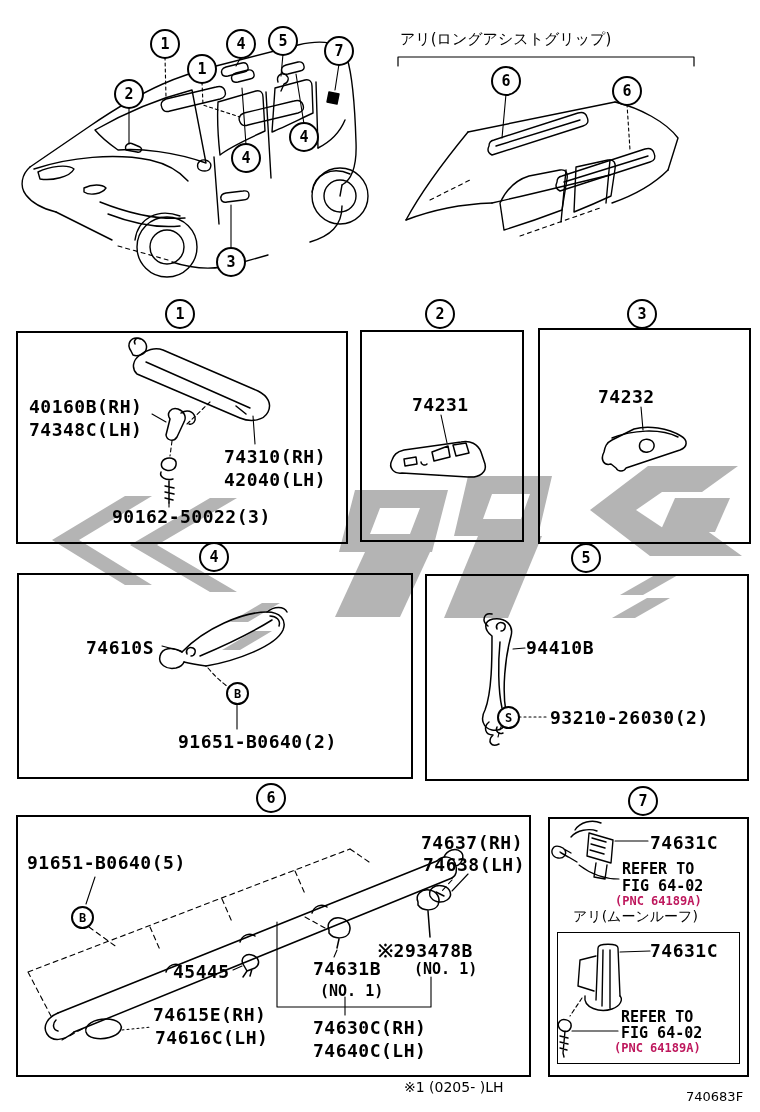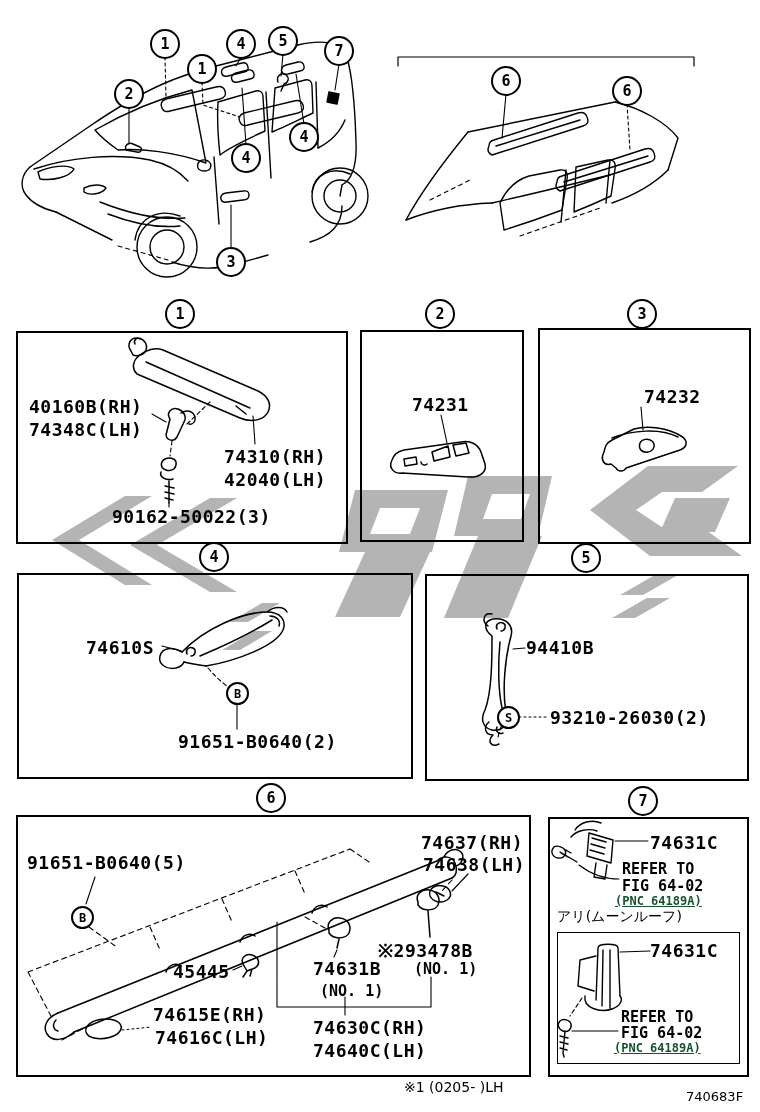--- a/index.html
+++ b/index.html
@@ -5,21 +5,21 @@
   html,body{margin:0;padding:0;background:#fff;}
   #page{position:relative;width:760px;height:1112px;background:#fff;overflow:hidden;
         font-family:"DejaVu Sans Mono",monospace;}
   svg.layer{position:absolute;left:0;top:0;pointer-events:none;}
   #wm{z-index:0;}
   #art{z-index:2;}
   .box{position:absolute;border:2px solid #000;background:transparent;z-index:1;}
   .pn{position:absolute;z-index:3;font:700 18px "DejaVu Sans Mono",monospace;letter-spacing:.5px;
       color:#000;white-space:nowrap;}
   .pn-s{position:absolute;z-index:3;font:700 15px "DejaVu Sans Mono",monospace;color:#000;white-space:nowrap;}
-  .pn-xs{position:absolute;z-index:3;font:700 12px "DejaVu Sans Mono",monospace;color:#14532d;white-space:nowrap;text-decoration:underline;}
+  .pn-xs{position:absolute;z-index:3;font:700 12px "DejaVu Sans Mono",monospace;color:#be185d;white-space:nowrap;}
   .jp{position:absolute;z-index:3;font:400 15px "DejaVu Sans",sans-serif;color:#000;white-space:nowrap;}
   .jp-s{position:absolute;z-index:3;font:400 14px "DejaVu Sans",sans-serif;color:#000;white-space:nowrap;}
   .ft{position:absolute;z-index:3;font:400 14px "DejaVu Sans",sans-serif;color:#000;white-space:nowrap;}
   .docnum{position:absolute;z-index:3;font:400 13px "DejaVu Sans",sans-serif;color:#000;white-space:nowrap;}
   .co{position:absolute;z-index:3;width:26px;height:26px;border:2px solid #000;border-radius:50%;
       background:#fff;display:flex;align-items:center;justify-content:center;
       font:700 15px "DejaVu Sans Mono",monospace;color:#000;}
   .fl{position:absolute;z-index:3;width:19px;height:19px;border:2px solid #000;border-radius:50%;
       background:#fff;display:flex;align-items:center;justify-content:center;
       font:700 12px "DejaVu Sans Mono",monospace;color:#000;}
@@ -280,29 +280,30 @@
   <div class="fl" style="left:226px;top:682px">
       <span>B</span>
     </div>
   <div class="fl" style="left:497px;top:706px">
       <span>S</span>
     </div>
   <div class="fl" style="left:71px;top:906px">
       <span>B</span>
     </div>
 
+  <div class="jp" style="left:400px;top:30px">アリ(ロングアシストグリップ)</div>
 
   <div class="pn" style="left:29px;top:396px">40160B(RH)</div>
   <div class="pn" style="left:29px;top:419px">74348C(LH)</div>
   <div class="pn" style="left:224px;top:446px">74310(RH)</div>
   <div class="pn" style="left:224px;top:469px">42040(LH)</div>
   <div class="pn" style="left:112px;top:506px">90162-50022(3)</div>
 
   <div class="pn" style="left:412px;top:394px">74231</div>
-  <div class="pn" style="left:644px;top:386px">74232</div>
+  <div class="pn" style="left:598px;top:386px">74232</div>
 
   <div class="pn" style="left:86px;top:637px">74610S</div>
   <div class="pn" style="left:178px;top:731px">91651-B0640(2)</div>
   <div class="pn" style="left:526px;top:637px">94410B</div>
   <div class="pn" style="left:550px;top:707px">93210-26030(2)</div>
 
   <div class="pn" style="left:27px;top:852px">91651-B0640(5)</div>
   <div class="pn" style="left:421px;top:832px">74637(RH)</div>
   <div class="pn" style="left:423px;top:854px">74638(LH)</div>
   <div class="pn" style="left:173px;top:961px">45445</div>
@@ -312,21 +313,21 @@
   <div class="pn-s" style="left:414px;top:960px">(NO. 1)</div>
   <div class="pn" style="left:153px;top:1004px">74615E(RH)</div>
   <div class="pn" style="left:155px;top:1027px">74616C(LH)</div>
   <div class="pn" style="left:313px;top:1017px">74630C(RH)</div>
   <div class="pn" style="left:313px;top:1040px">74640C(LH)</div>
 
   <div class="pn" style="left:650px;top:832px">74631C</div>
   <div class="pn-s" style="left:622px;top:860px">REFER TO</div>
   <div class="pn-s" style="left:622px;top:877px">FIG 64-02</div>
   <div class="pn-xs" style="left:615px;top:894px">(PNC 64189A)</div>
-  <div class="jp-s" style="left:557px;top:908px">アリ(ムーンルーフ)</div>
+  <div class="jp-s" style="left:573px;top:908px">アリ(ムーンルーフ)</div>
   <div class="pn" style="left:650px;top:940px">74631C</div>
   <div class="pn-s" style="left:621px;top:1008px">REFER TO</div>
   <div class="pn-s" style="left:621px;top:1024px">FIG 64-02</div>
   <div class="pn-xs" style="left:614px;top:1041px">(PNC 64189A)</div>
 
   <div class="ft" style="left:404px;top:1079px">※1 (0205-  )LH</div>
   <div class="docnum" style="left:686px;top:1089px">740683F</div>
 
 </div>
 

